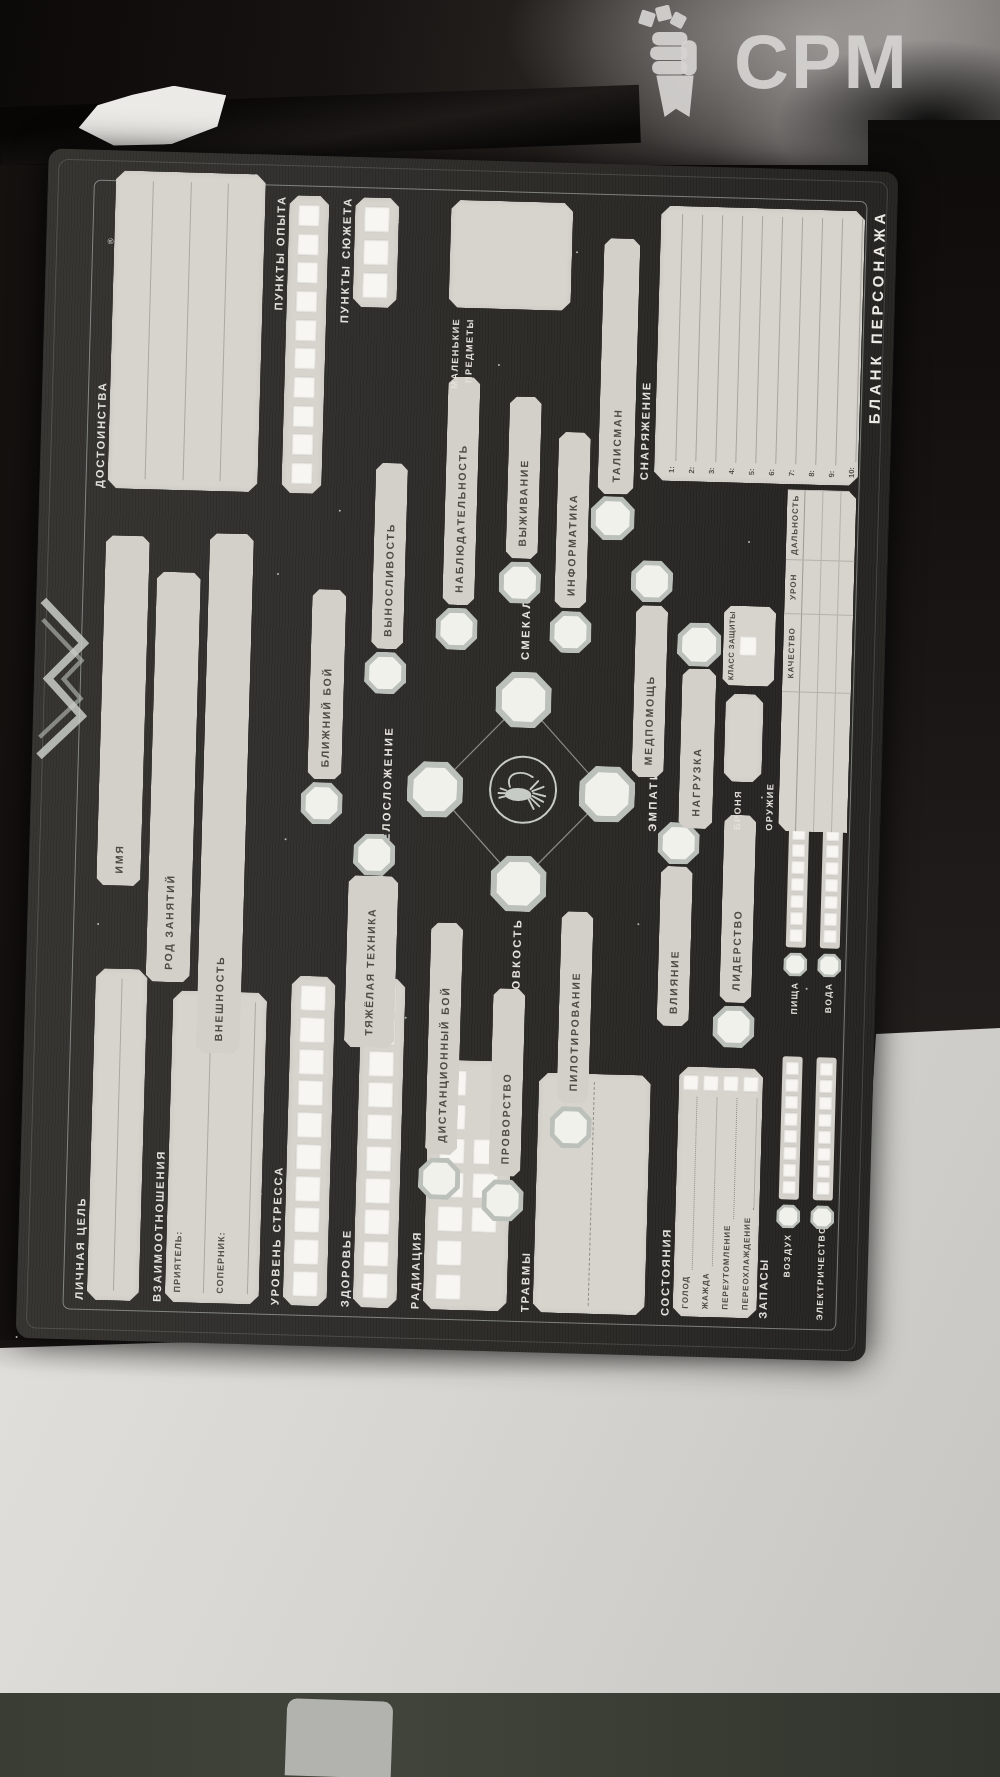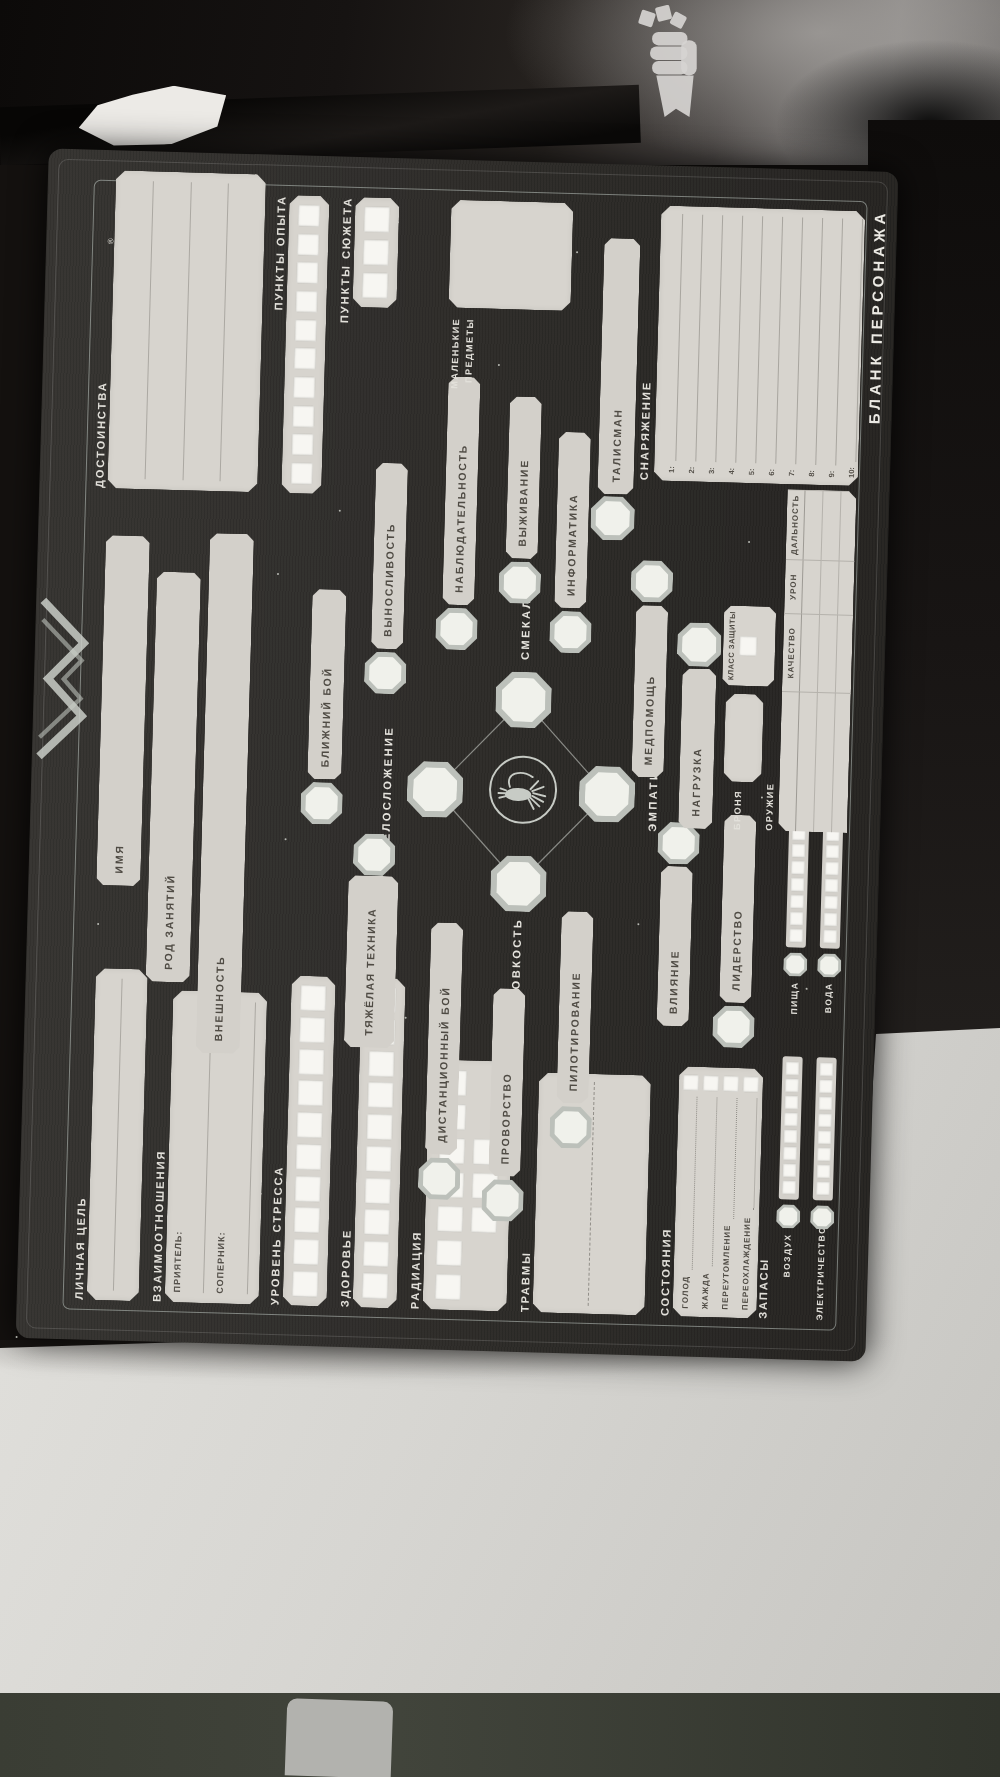--- a/index.html
+++ b/index.html
@@ -96,20 +96,21 @@
       <rect x="10" y="6" width="14" height="14" rx="2" transform="rotate(18 17 13)"></rect>
       <rect x="26" y="1" width="14" height="14" rx="2" transform="rotate(-14 33 8)"></rect>
       <rect x="41" y="8" width="13" height="13" rx="2" transform="rotate(28 47 14)"></rect>
       <rect x="22" y="26" width="34" height="13" rx="6"></rect>
       <rect x="20" y="40" width="36" height="13" rx="6"></rect>
       <rect x="22" y="54" width="34" height="13" rx="6"></rect>
       <rect x="50" y="34" width="15" height="34" rx="7"></rect>
       <path d="M26,68 L62,68 L58,108 L45,100 L34,108 Z"></path>
     </g>
   </svg>
+  <div class="wm-text">CPM</div>
 </div>
 
 <div class="abs sheet">
   <div class="abs sheet-tex"></div>
   <div class="abs stars"></div>
   <div class="abs edge"></div>
   <div class="abs frame"></div>
   <div class="abs regmark" style="left:1096px;top:60px;">®</div>
 
   <svg class="abs" style="left:565px;top:2px;" width="190" height="52" viewBox="0 0 200 60">

